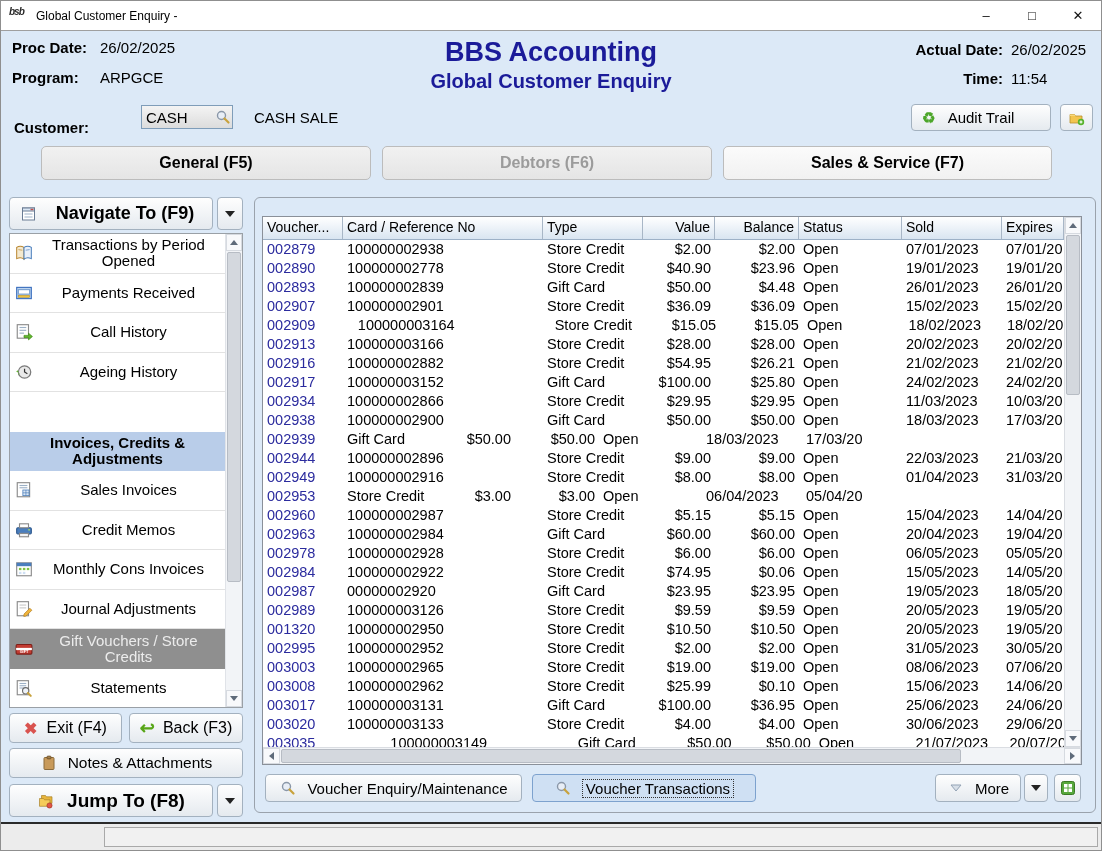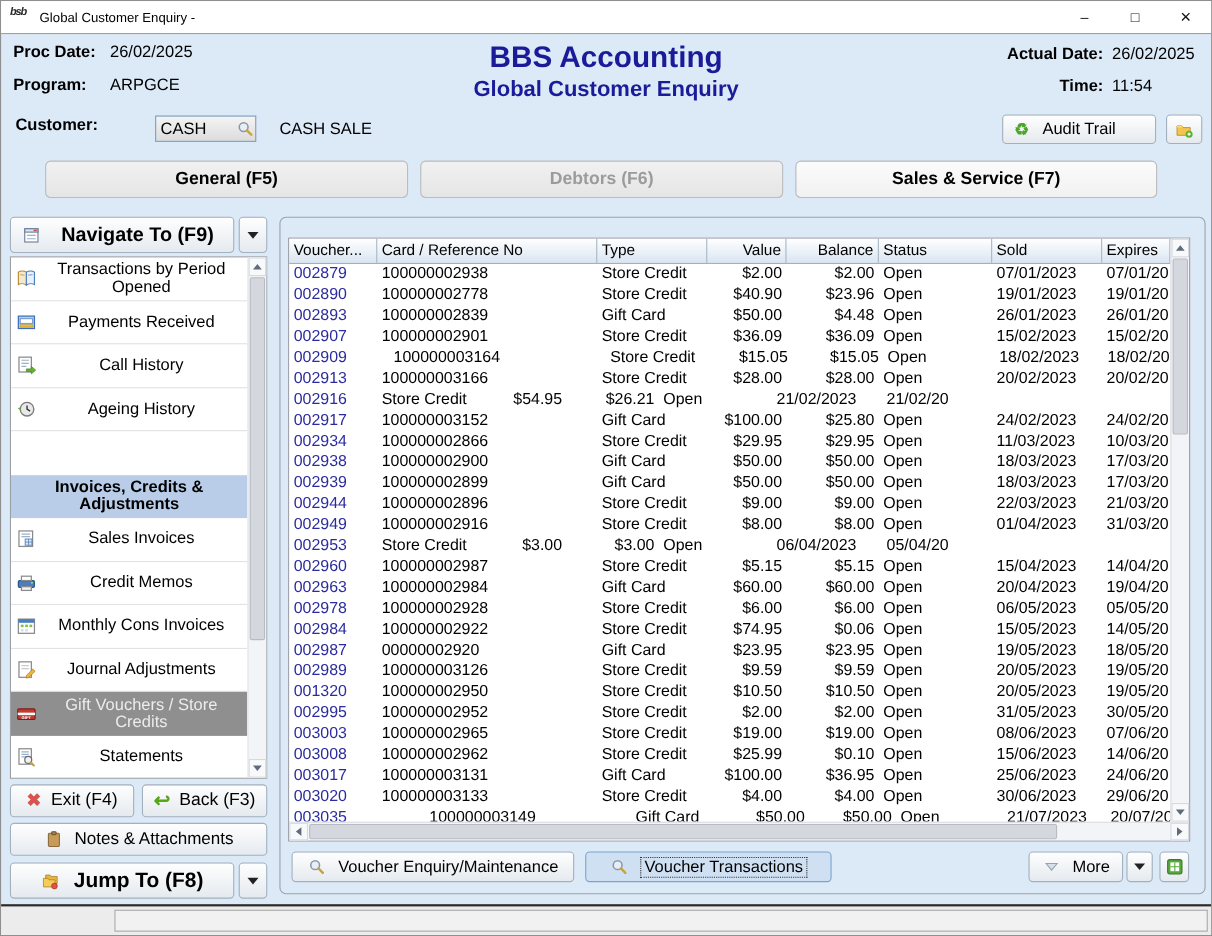--- a/index.html
+++ b/index.html
@@ -21,21 +21,21 @@
   .hdr-left .lbl { display:inline-block; width:88px; }
   .center-titles { position:absolute; left:0; right:0; top:36px; text-align:center; pointer-events:none; }
   .app-title { font-size:27px; font-weight:bold; color:#1b1b99; }
   .screen-title { font-size:20px; font-weight:bold; color:#1b1b99; margin-top:2px; }
   .hdr-right { position:absolute; right:14px; top:40px; font-size:15px; }
   .hdr-right .row { display:flex; justify-content:flex-end; margin-bottom:12px; }
   .hdr-right .lbl { margin-right:8px; }
   .hdr-right .val { display:inline-block; min-width:76px; text-align:left; }
 
   
-  .cust-label { position:absolute; left:13px; top:104px; font-size:15px; font-weight:bold; }
+  .cust-label { position:absolute; left:13px; top:118px; font-size:15px; font-weight:bold; }
   .cust-input-wrap { position:absolute; left:140px; top:104px; width:92px; height:24px; border:1px solid #7f9db9; background:linear-gradient(#f4f4f4,#dcdcdc); display:flex; align-items:center; }
   .cust-input { flex:1; width:56px; border:none; background:transparent; font-family:"Liberation Sans",sans-serif; font-size:15px; padding-left:4px; outline:none; }
   .mini-icon { width:18px; height:18px; display:inline-flex; align-items:center; justify-content:center; }
   .mini-icon svg { width:16px; height:16px; }
   .cust-name { position:absolute; left:253px; top:108px; font-size:15px; }
 
   .btn { background:linear-gradient(#fefefe,#e5eaef); border:1px solid #a3b1bf; border-radius:4px; display:flex; align-items:center; justify-content:center; font-size:15px; color:#000; }
   .audit-btn { position:absolute; left:910px; top:103px; width:140px; height:27px; }
   .audit-btn .glyph { position:absolute; left:10px; font-size:15px; color:#4ca62a; font-weight:bold; }
   .folder-add-btn { position:absolute; left:1059px; top:103px; width:33px; height:27px; }
@@ -404,20 +404,21 @@
               <div class="td col-card" style="width: 200px;">100000003166</div>
               <div class="td col-type" style="width: 100px;">Store Credit</div>
               <div class="td col-value right" style="width: 72px;">$28.00</div>
               <div class="td col-balance right" style="width: 84px;">$28.00</div>
               <div class="td col-status" style="width: 103px;">Open</div>
               <div class="td col-sold" style="width: 100px;">20/02/2023</div>
               <div class="td col-expires" style="width: 62px;">20/02/20</div>
             </div>
             <div class="tr">
               <div class="td col-voucher" style="width: 80px;">002916</div>
+              <div class="td col-card" style="width: 200px;">100000002882</div>
               <div class="td col-type" style="width: 100px;">Store Credit</div>
               <div class="td col-value right" style="width: 72px;">$54.95</div>
               <div class="td col-balance right" style="width: 84px;">$26.21</div>
               <div class="td col-status" style="width: 103px;">Open</div>
               <div class="td col-sold" style="width: 100px;">21/02/2023</div>
               <div class="td col-expires" style="width: 62px;">21/02/20</div>
             </div>
             <div class="tr">
               <div class="td col-voucher" style="width: 80px;">002917</div>
               <div class="td col-card" style="width: 200px;">100000003152</div>
@@ -443,21 +444,20 @@
               <div class="td col-card" style="width: 200px;">100000002900</div>
               <div class="td col-type" style="width: 100px;">Gift Card</div>
               <div class="td col-value right" style="width: 72px;">$50.00</div>
               <div class="td col-balance right" style="width: 84px;">$50.00</div>
               <div class="td col-status" style="width: 103px;">Open</div>
               <div class="td col-sold" style="width: 100px;">18/03/2023</div>
               <div class="td col-expires" style="width: 62px;">17/03/20</div>
             </div>
             <div class="tr">
               <div class="td col-voucher" style="width: 80px;">002939</div>
-              <div class="td col-card" style="width: 200px;">100000002899</div>
               <div class="td col-type" style="width: 100px;">Gift Card</div>
               <div class="td col-value right" style="width: 72px;">$50.00</div>
               <div class="td col-balance right" style="width: 84px;">$50.00</div>
               <div class="td col-status" style="width: 103px;">Open</div>
               <div class="td col-sold" style="width: 100px;">18/03/2023</div>
               <div class="td col-expires" style="width: 62px;">17/03/20</div>
             </div>
             <div class="tr">
               <div class="td col-voucher" style="width: 80px;">002944</div>
               <div class="td col-card" style="width: 200px;">100000002896</div>

